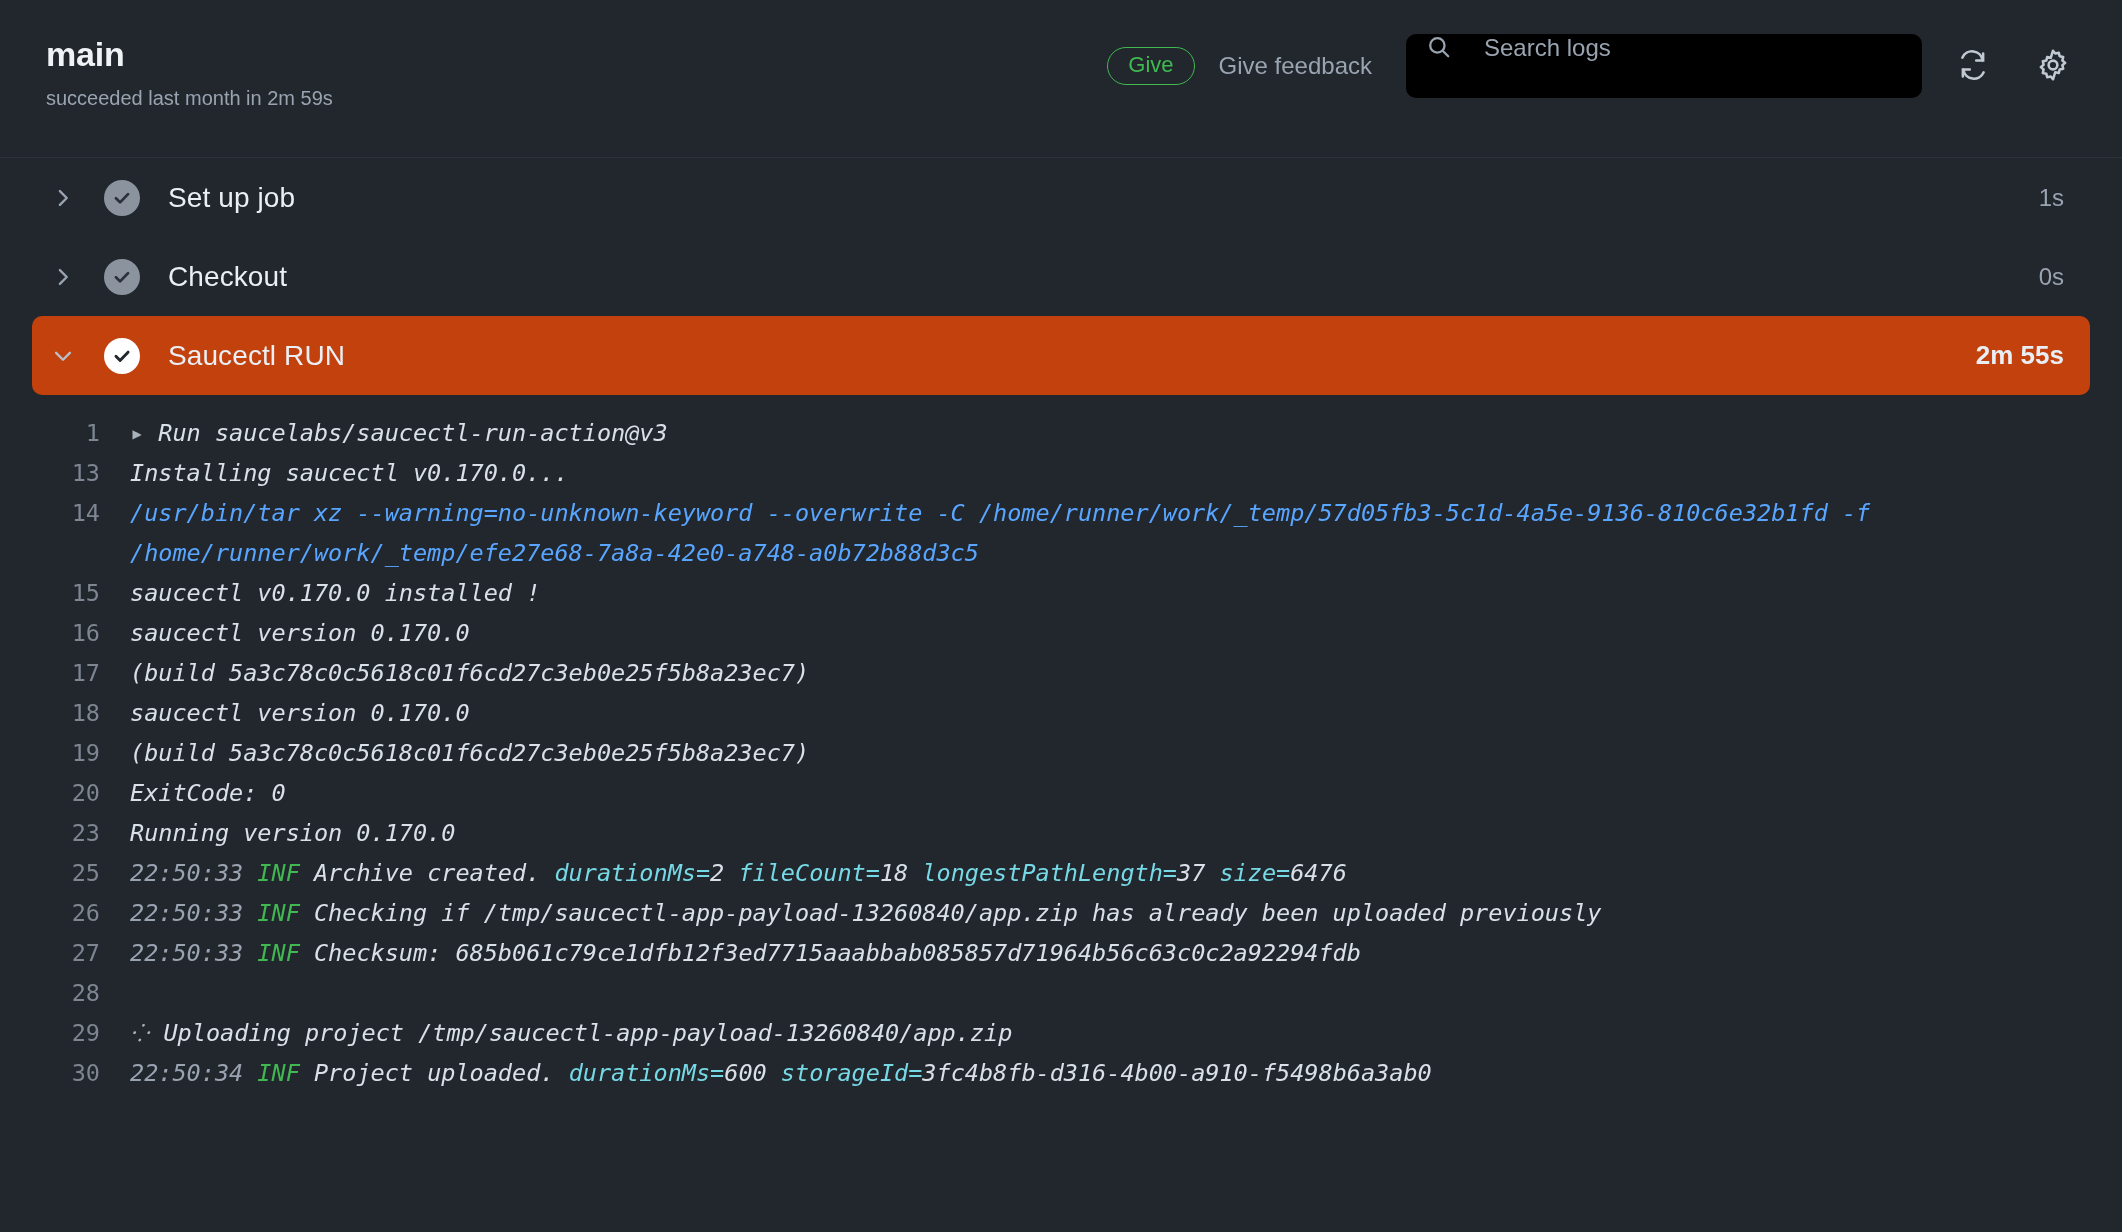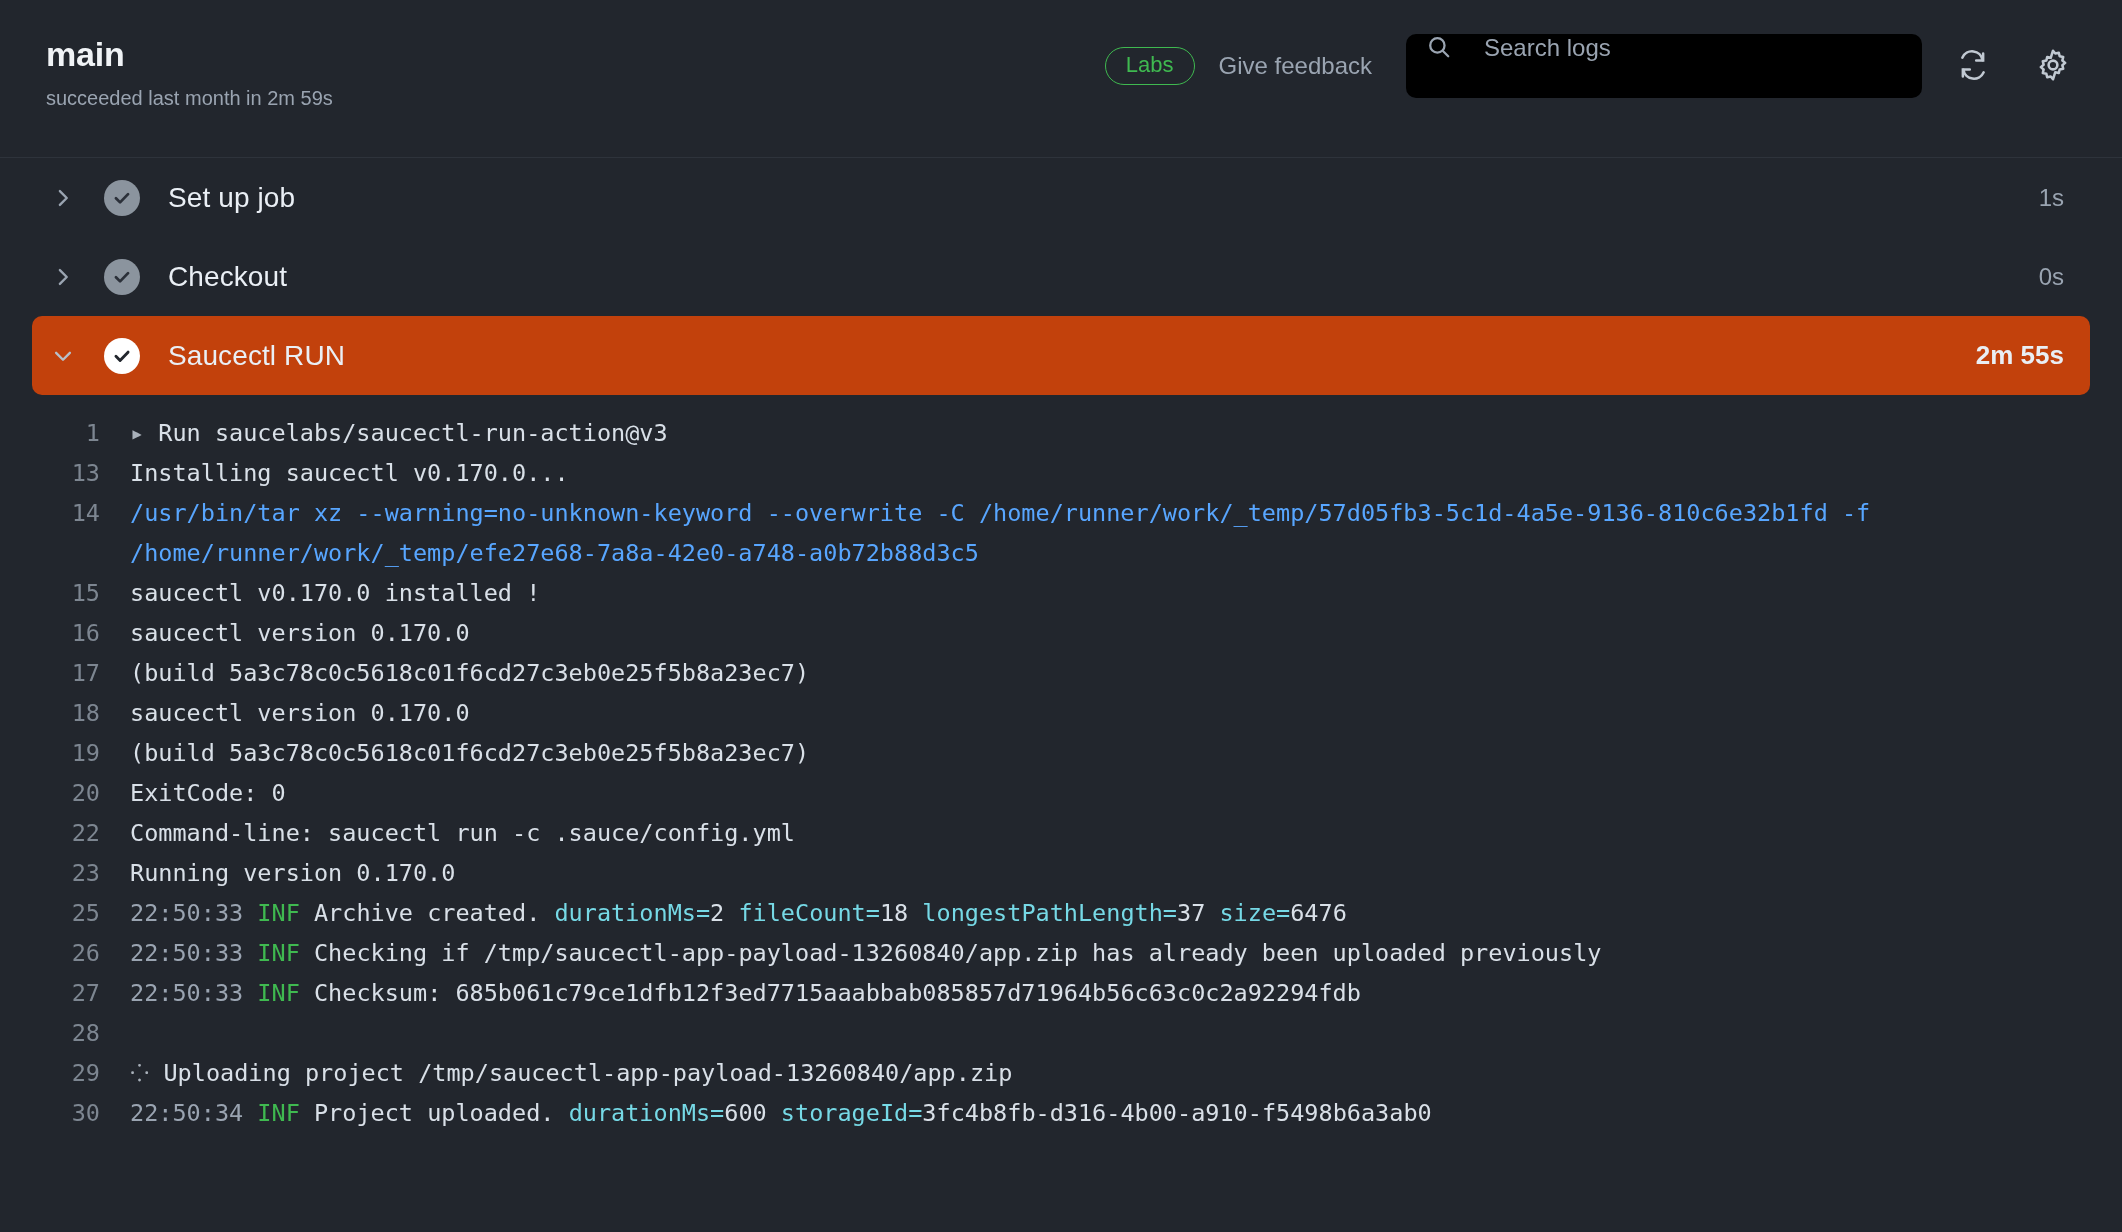--- a/index.html
+++ b/index.html
@@ -191,20 +191,21 @@
     color: #7d8691;
     user-select: none;
     padding-right: 30px;
   }
 
   .lt {
     flex: 1 1 auto;
     color: #c9d1d9;
     word-break: break-word;
     white-space: pre-wrap;
+    font-style: italic;
   }
 
   
   .c-blue  { color: #58a6ff; }
   .c-green { color: #3fb950; }
   .c-cyan  { color: #76d9e6; }
   .c-gray  { color: #9aa4b1; }
   .c-white { color: #d9e0e8; }
   .c-dim   { color: #a9b1ba; }
 </style>
@@ -213,21 +214,21 @@
 
 <div class="header">
 
   <div class="header-left">
     <div class="run-title">main</div>
     <div class="run-subtitle">succeeded last month in 2m 59s</div>
   </div>
 
   <div class="header-right">
 
-    <span class="beta-badge">Labs</span>
+    <span class="beta-badge">Give</span>
 
     <a href="#" class="give-feedback">Give feedback</a>
 
     <div class="search-wrap">
       <span class="search-icon">
         <svg width="26" height="26" viewBox="0 0 24 24" fill="none" stroke="#9aa4b1" stroke-width="2.1" stroke-linecap="round">
           <circle cx="10.5" cy="10.5" r="6.6"></circle>
           <line x1="15.4" y1="15.4" x2="20.5" y2="20.5"></line>
         </svg>
       </span>
@@ -309,21 +310,20 @@
 <div class="log" id="log-output">
     <div class="log-line"><span class="ln">1</span><span class="lt"><span class="c-dim">▸ </span><span class="c-white">Run saucelabs/saucectl-run-action@v3</span></span></div>
     <div class="log-line"><span class="ln">13</span><span class="lt"><span class="c-white">Installing saucectl v0.170.0...</span></span></div>
     <div class="log-line"><span class="ln">14</span><span class="lt"><span class="c-blue">/usr/bin/tar xz --warning=no-unknown-keyword --overwrite -C /home/runner/work/_temp/57d05fb3-5c1d-4a5e-9136-810c6e32b1fd -f /home/runner/work/_temp/efe27e68-7a8a-42e0-a748-a0b72b88d3c5</span></span></div>
     <div class="log-line"><span class="ln">15</span><span class="lt"><span class="c-white">saucectl v0.170.0 installed !</span></span></div>
     <div class="log-line"><span class="ln">16</span><span class="lt"><span class="c-white">saucectl version 0.170.0</span></span></div>
     <div class="log-line"><span class="ln">17</span><span class="lt"><span class="c-white">(build 5a3c78c0c5618c01f6cd27c3eb0e25f5b8a23ec7)</span></span></div>
     <div class="log-line"><span class="ln">18</span><span class="lt"><span class="c-white">saucectl version 0.170.0</span></span></div>
     <div class="log-line"><span class="ln">19</span><span class="lt"><span class="c-white">(build 5a3c78c0c5618c01f6cd27c3eb0e25f5b8a23ec7)</span></span></div>
     <div class="log-line"><span class="ln">20</span><span class="lt"><span class="c-white">ExitCode: 0</span></span></div>
-    <div class="log-line"><span class="ln">22</span><span class="lt"><span class="c-white">Command-line: saucectl run -c .sauce/config.yml</span></span></div>
     <div class="log-line"><span class="ln">23</span><span class="lt"><span class="c-white">Running version 0.170.0</span></span></div>
     <div class="log-line"><span class="ln">25</span><span class="lt"><span class="c-gray">22:50:33 </span><span class="c-green">INF</span><span class="c-white"> Archive created. </span><span class="c-cyan">durationMs=</span><span class="c-white">2 </span><span class="c-cyan">fileCount=</span><span class="c-white">18 </span><span class="c-cyan">longestPathLength=</span><span class="c-white">37 </span><span class="c-cyan">size=</span><span class="c-white">6476</span></span></div>
     <div class="log-line"><span class="ln">26</span><span class="lt"><span class="c-gray">22:50:33 </span><span class="c-green">INF</span><span class="c-white"> Checking if /tmp/saucectl-app-payload-13260840/app.zip has already been uploaded previously</span></span></div>
     <div class="log-line"><span class="ln">27</span><span class="lt"><span class="c-gray">22:50:33 </span><span class="c-green">INF</span><span class="c-white"> Checksum: 685b061c79ce1dfb12f3ed7715aaabbab085857d71964b56c63c0c2a92294fdb</span></span></div>
     <div class="log-line"><span class="ln">28</span><span class="lt"><span class="c-white"></span></span></div>
     <div class="log-line"><span class="ln">29</span><span class="lt"><span class="c-dim">⁘ </span><span class="c-white">Uploading project /tmp/saucectl-app-payload-13260840/app.zip</span></span></div>
     <div class="log-line"><span class="ln">30</span><span class="lt"><span class="c-gray">22:50:34 </span><span class="c-green">INF</span><span class="c-white"> Project uploaded. </span><span class="c-cyan">durationMs=</span><span class="c-white">600 </span><span class="c-cyan">storageId=</span><span class="c-white">3fc4b8fb-d316-4b00-a910-f5498b6a3ab0</span></span></div>
   </div>
 
 </body></html>

